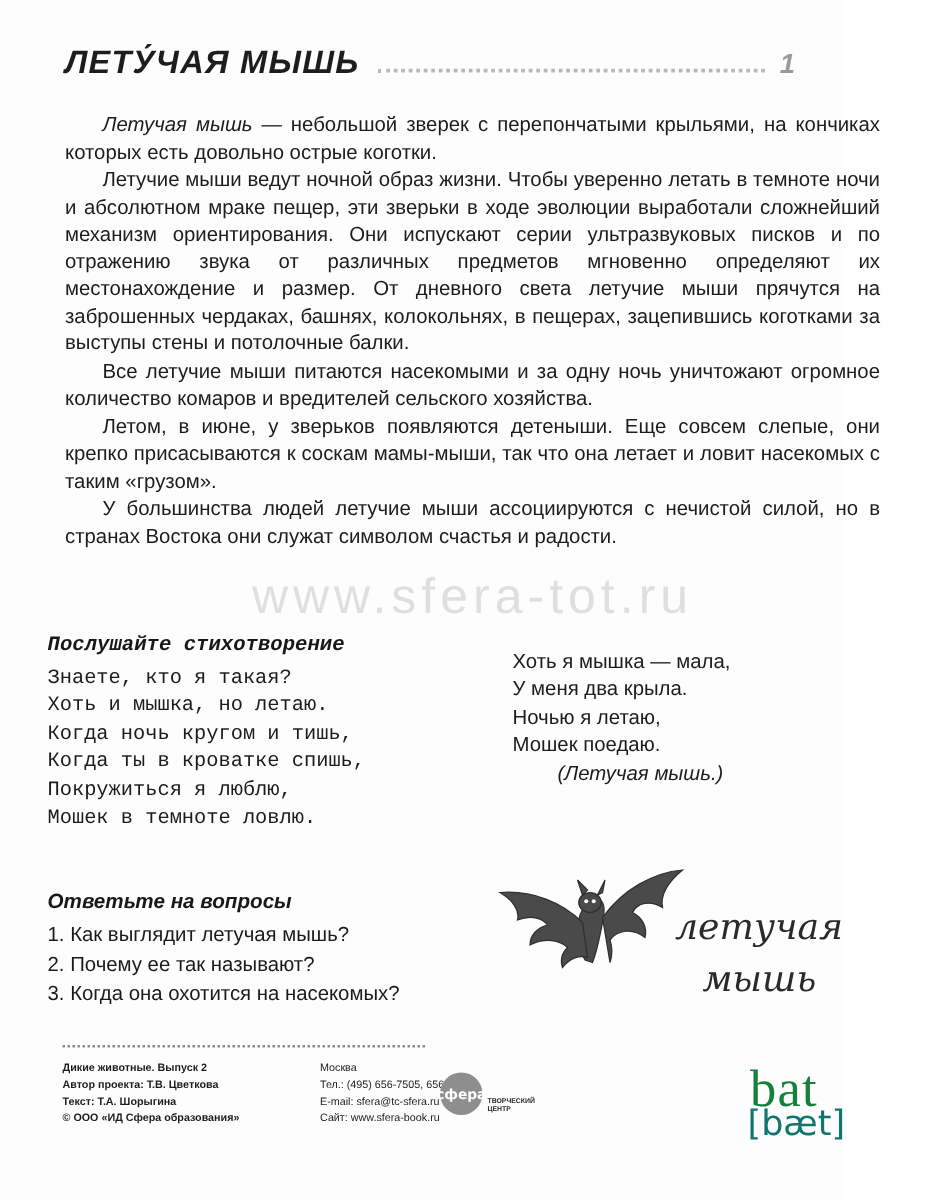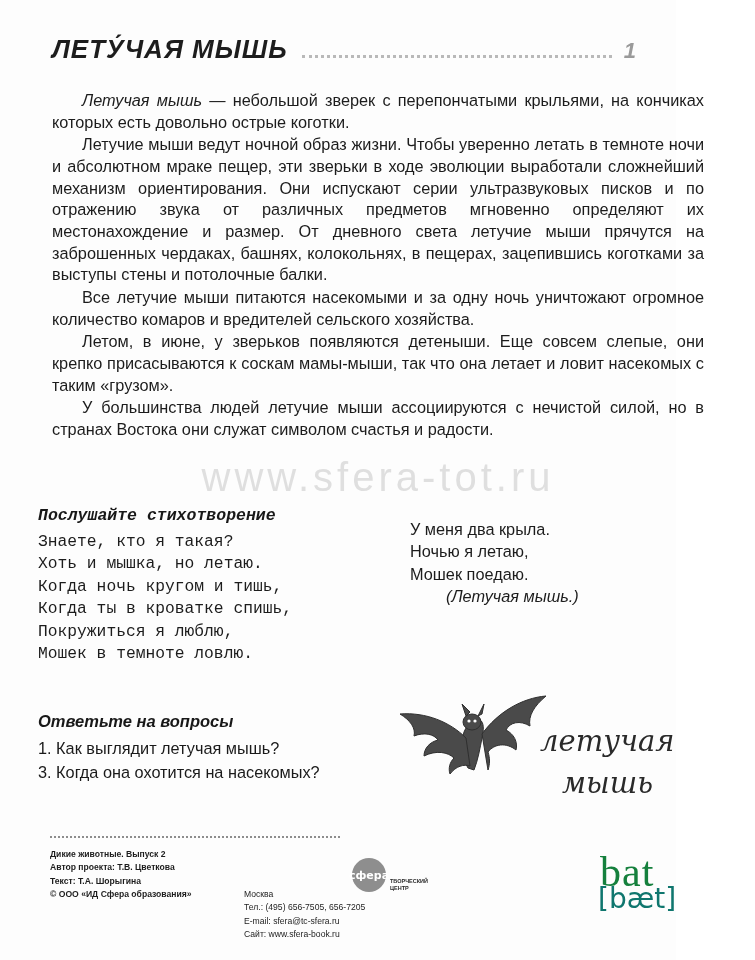--- a/index.html
+++ b/index.html
@@ -174,27 +174,27 @@
     top: 836px;
     width: 290px;
     border-bottom: 2px dotted #8d8d8d;
   }
   .footer {
     position: absolute;
     left: 50px;
     top: 848px;
     width: 520px;
     display: flex;
-    gap: 24px;
+    gap: 36px;
     font-size: 8.6px;
     line-height: 1.55;
     color: #1d1d1d;
   }
   .footer-col-1 { width: 170px; font-weight: bold; }
-  .footer-col-2 { width: 200px; margin-top: 40px; }
+  .footer-col-2 { width: 200px; }
   .footer-logo {
     position: absolute;
     left: 352px;
     top: 858px;
     display: flex;
     align-items: flex-end;
     gap: 4px;
   }
   .logo-circle {
     width: 34px;
@@ -241,29 +241,31 @@
     <div class="section-head">Послушайте стихотворение</div>
     <div class="verse-line">Знаете, кто я такая?</div>
     <div class="verse-line">Хоть и мышка, но летаю.</div>
     <div class="verse-line">Когда ночь кругом и тишь,</div>
     <div class="verse-line">Когда ты в кроватке спишь,</div>
     <div class="verse-line">Покружиться я люблю,</div>
     <div class="verse-line">Мошек в темноте ловлю.</div>
   </div>
 
   <div class="col-right-riddle">
+    <div class="verse-line">Хоть я мышка — мала,</div>
     <div class="verse-line">У меня два крыла.</div>
     <div class="verse-line">Ночью я летаю,</div>
     <div class="verse-line">Мошек поедаю.</div>
     <div class="verse-line italic-answer">(Летучая мышь.)</div>
   </div>
 
   <div class="col-questions">
     <div class="section-head">Ответьте на вопросы</div>
     <div class="q-line">1. Как выглядит летучая мышь?</div>
+    <div class="q-line">2. Почему ее так называют?</div>
     <div class="q-line">3. Когда она охотится на насекомых?</div>
   </div>
 
   <div class="bat-art">
     <svg viewBox="0 0 180 140" width="180" height="140">
       <g fill="#4a4a4a" stroke="#2f2f2f" stroke-width="1">
         <path d="M88 96 C82 86 80 72 84 60 C88 50 96 46 100 48 C104 50 104 58 102 66 C100 76 98 88 94 98 Z"></path>
         <path d="M86 66 C70 50 46 40 20 42 C30 48 36 56 34 64 C44 60 54 62 58 68 C50 70 44 76 44 84 C56 78 68 80 74 86 C70 90 68 96 70 102 C76 94 84 92 90 94 Z"></path>
         <path d="M102 62 C118 40 142 26 166 24 C154 34 148 44 150 54 C140 48 130 50 126 58 C134 62 138 70 136 78 C126 70 114 72 108 80 C110 86 110 92 108 98 Z"></path>
         <ellipse cx="92" cy="50" rx="9" ry="8"></ellipse>

